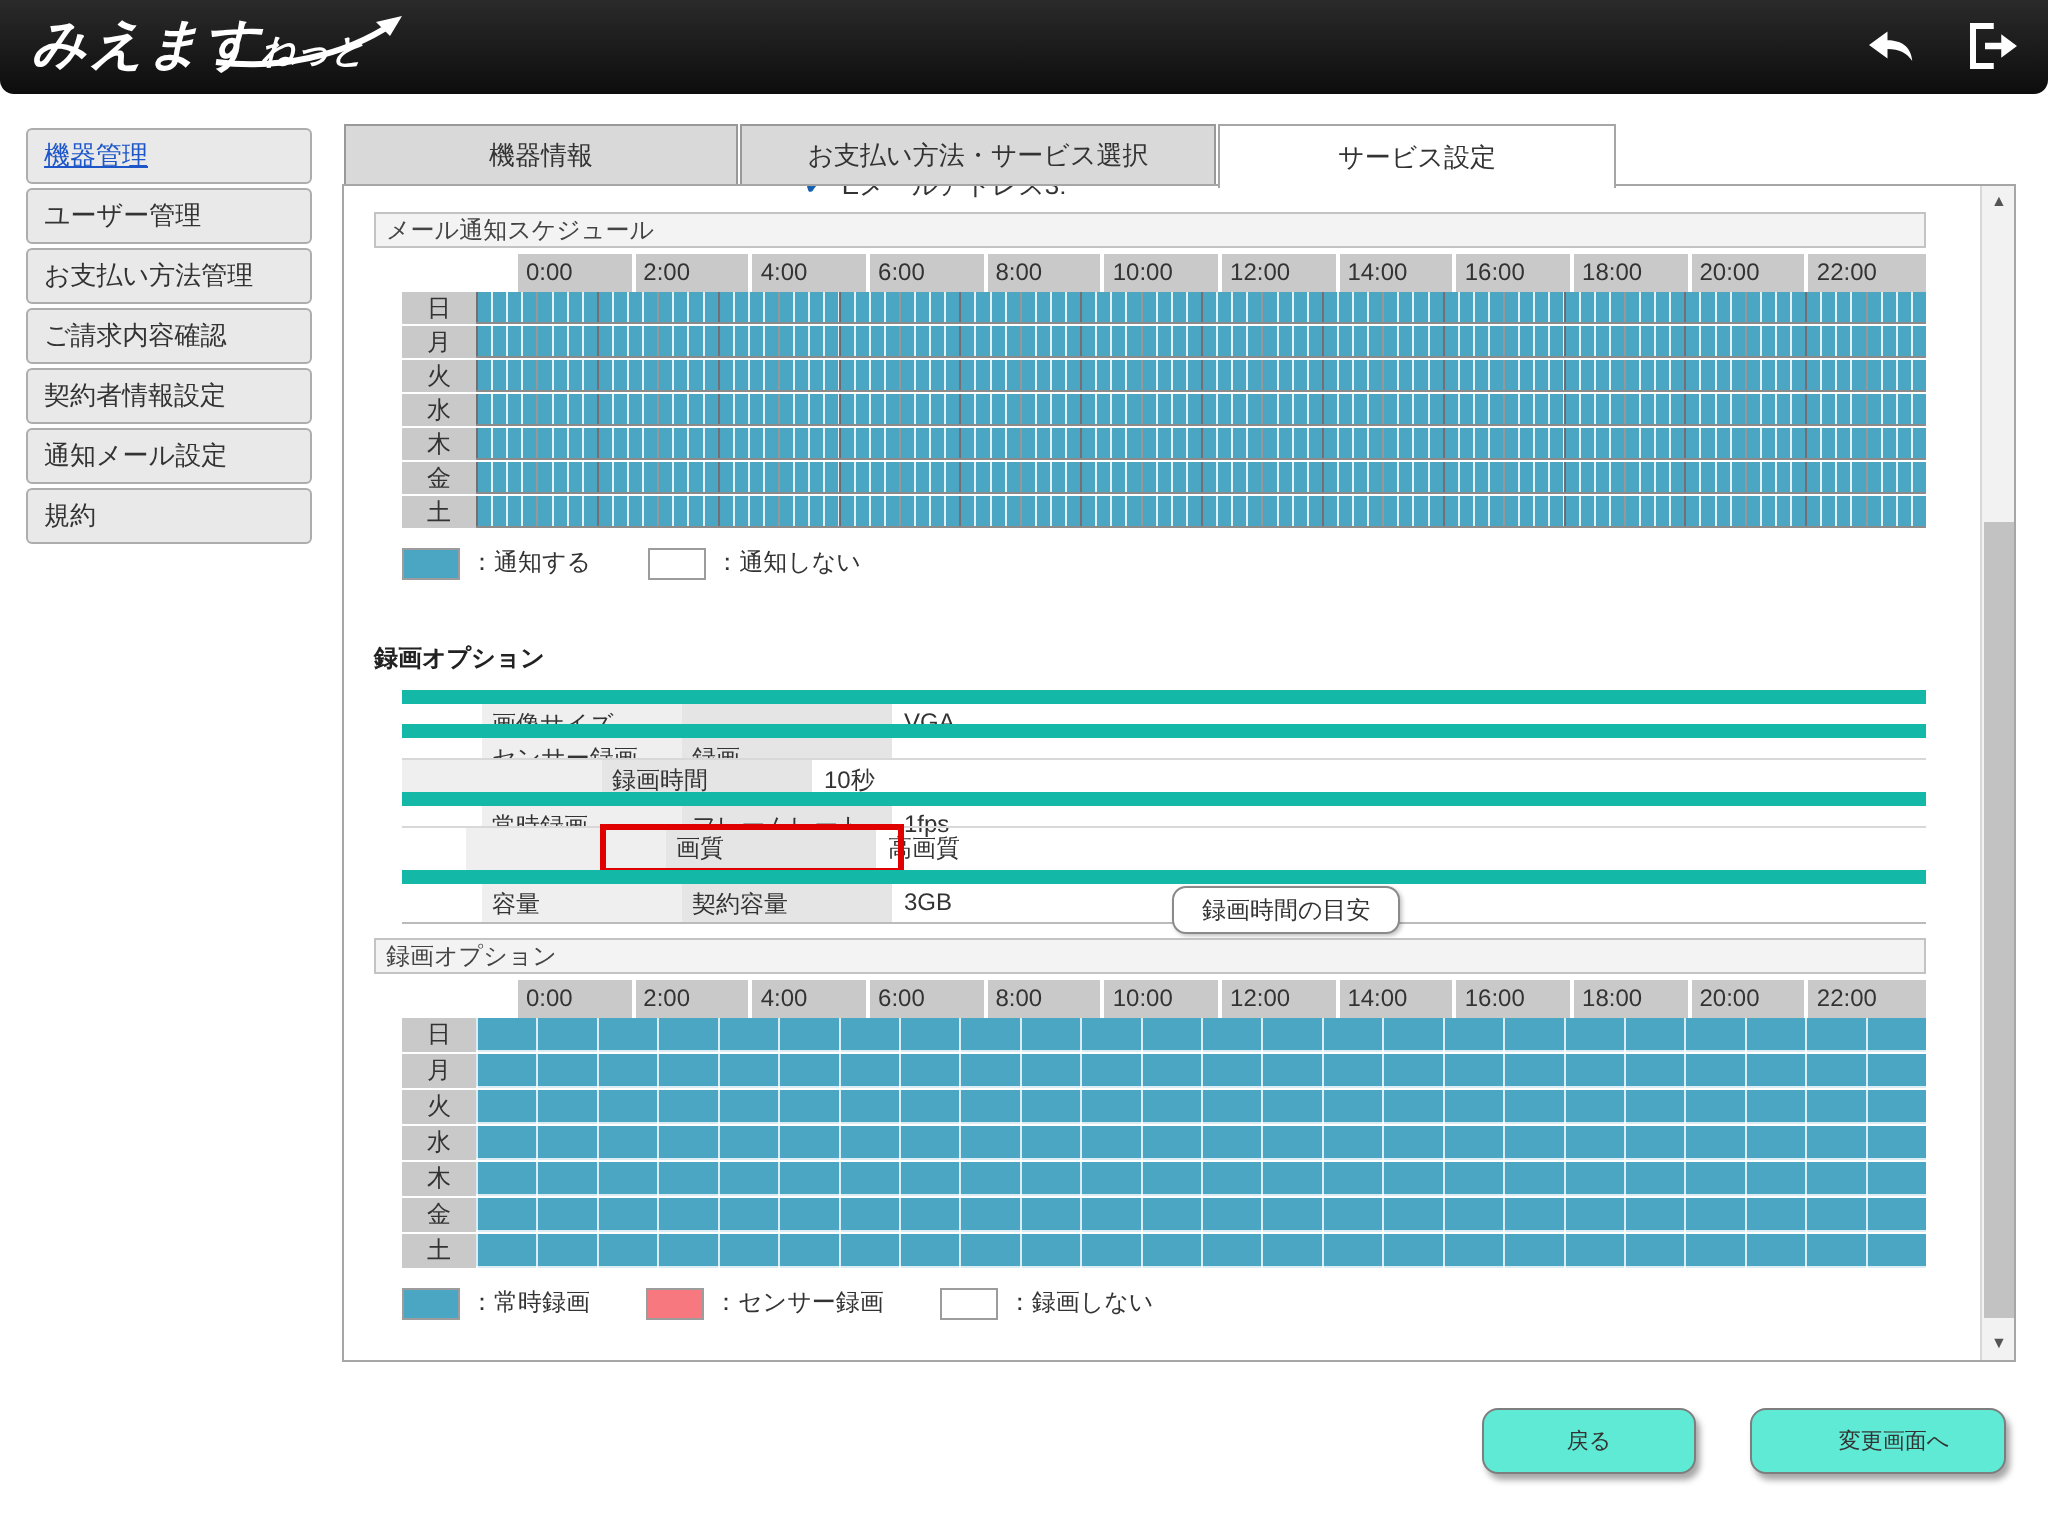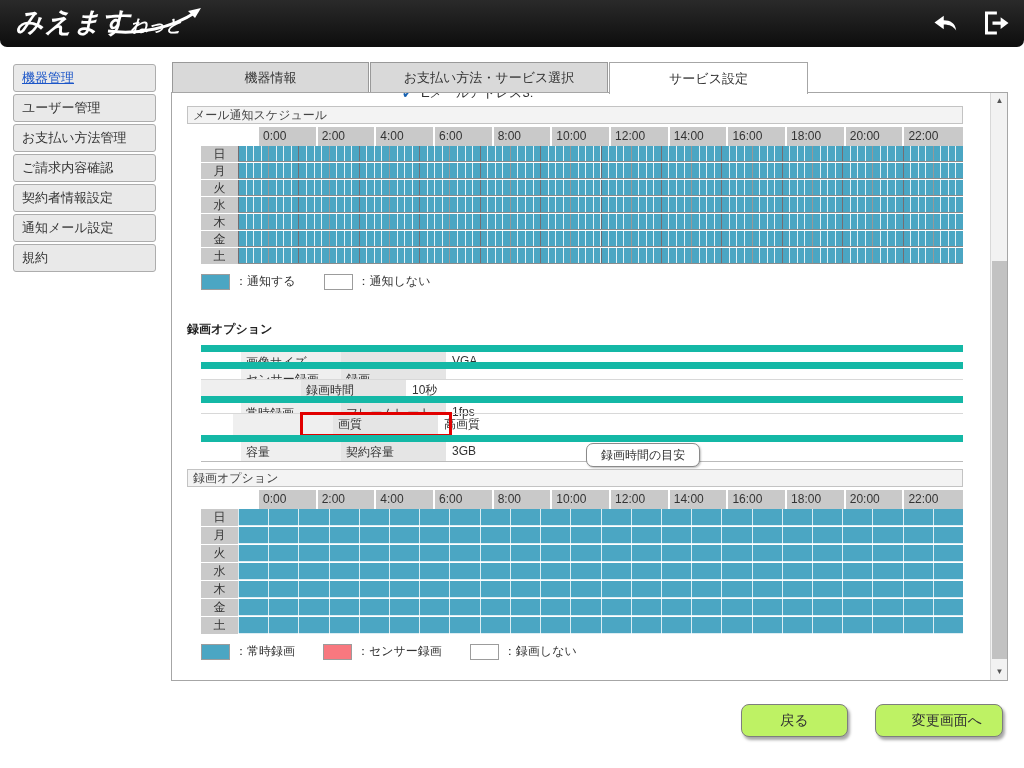--- a/index.html
+++ b/index.html
@@ -91,22 +91,22 @@
   
   .vscroll { position:absolute; right:0; top:0; width:17px; height:587px;
     background:#f2f2f2; border-left:1px solid #d8d8d8; }
   .vs-btn { position:absolute; left:0; width:17px; height:16px; background:#f2f2f2;
     color:#555; font-size:8px; text-align:center; line-height:16px; cursor:pointer; }
   .vs-up { top:0; } .vs-down { bottom:0; }
   .vs-thumb { position:absolute; left:1px; top:168px; width:15px; height:398px;
     background:#c2c2c2; cursor:pointer; }
 
   
-  .foot-btn { position:absolute; top:704px; height:33px; background:#bef264;
-    border:1px solid #7e7e7e; border-radius:8px; font-size:14px; color:#333;
+  .foot-btn { position:absolute; top:704px; height:33px; background:#5eead4;
+    border:1px solid #7e7e7e; border-radius:8px; font-size:11px; color:#333;
     cursor:pointer; box-shadow:2px 3px 3px rgba(0,0,0,0.35); }
   .btn-back { left:741px; width:107px; }
   .btn-change { left:875px; width:128px;padding-left:16px; }
 </style>
 </head>
 <body>
 
 <div id="stage">
 
   <div class="topbar">

